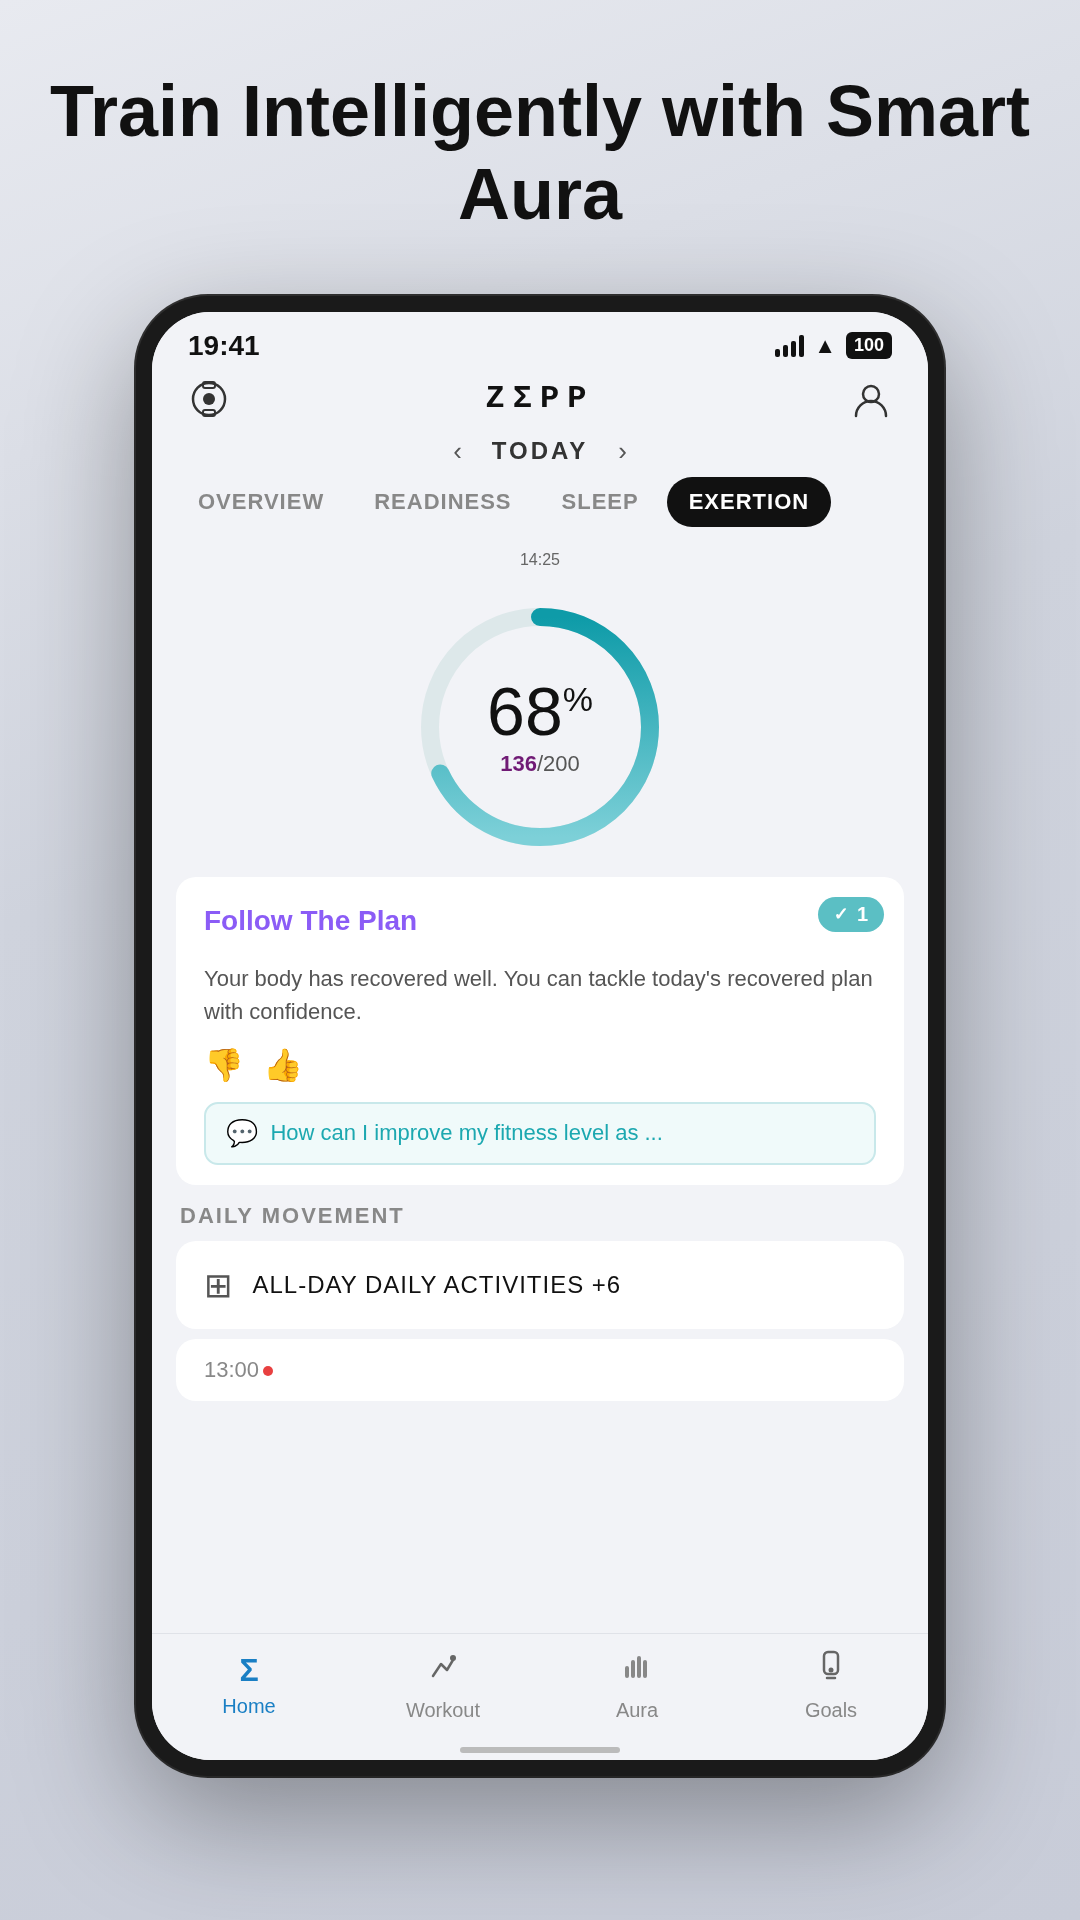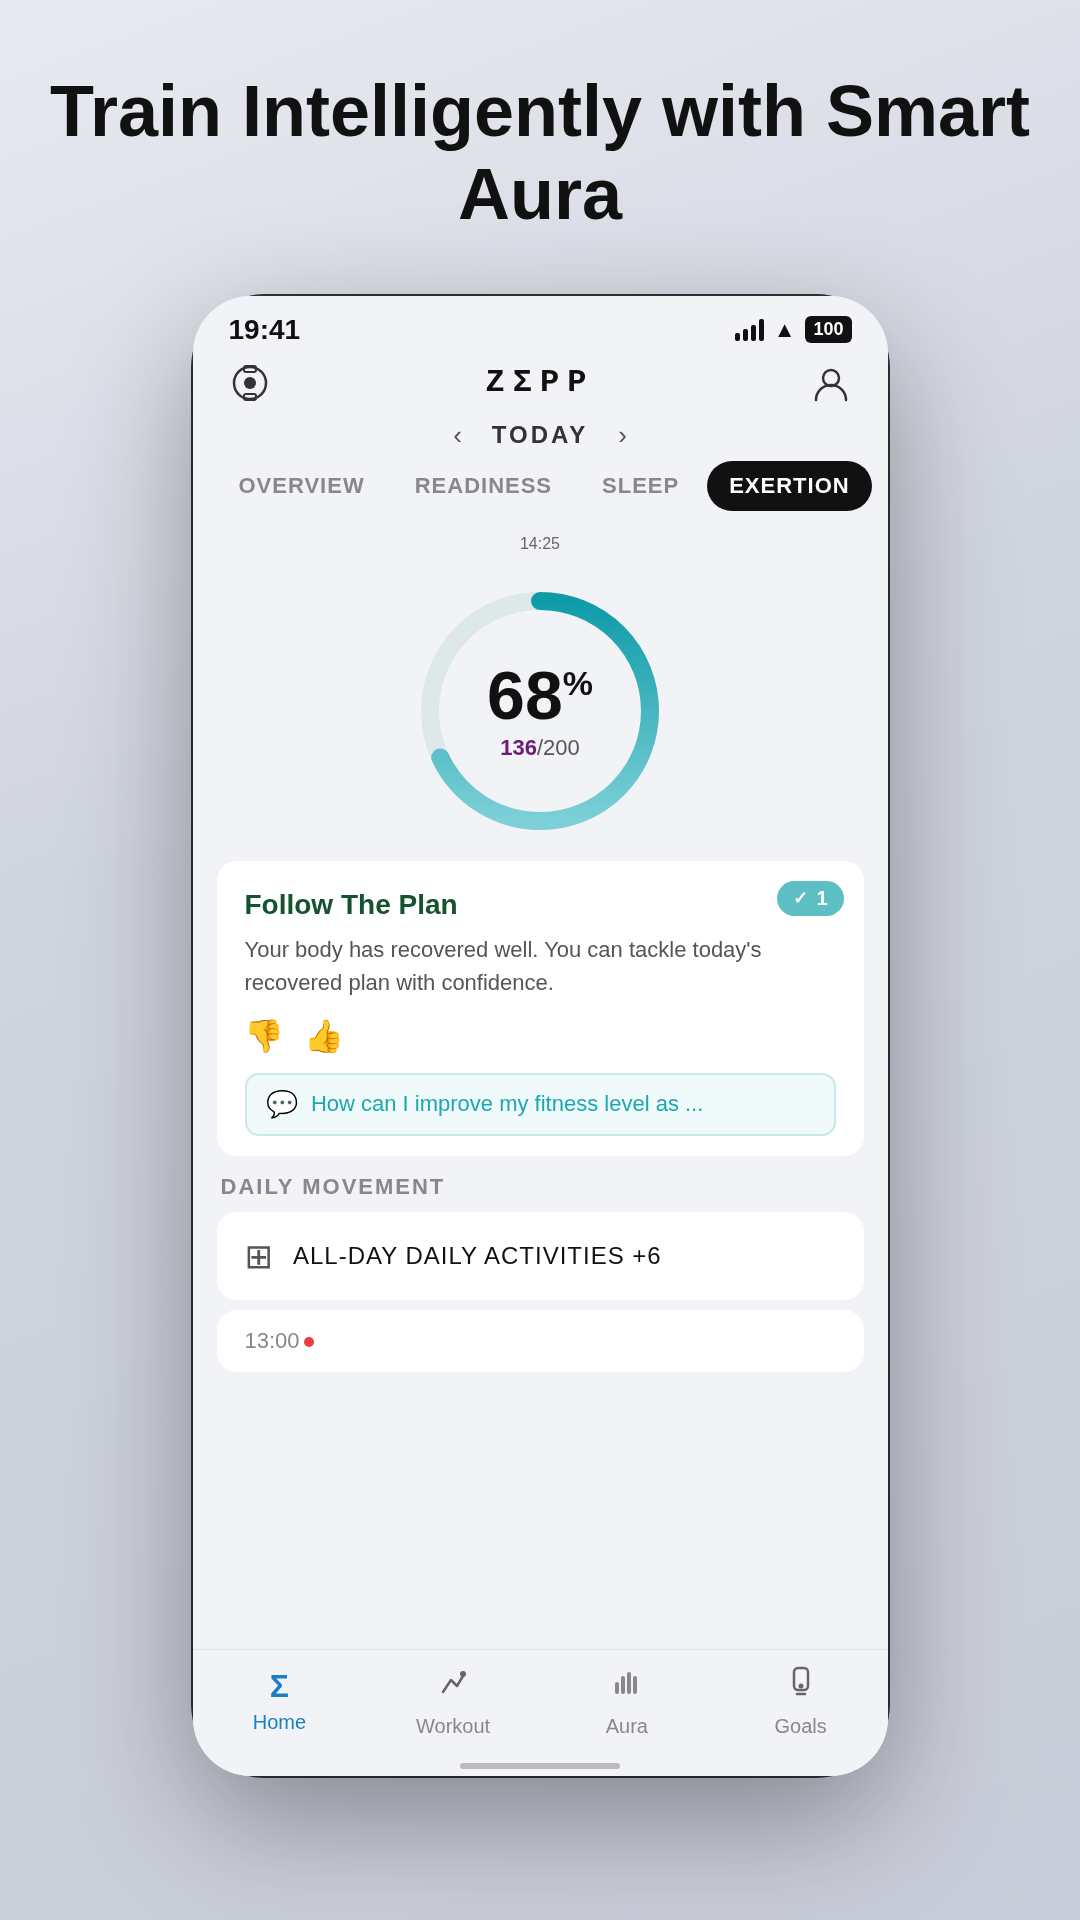--- a/index.html
+++ b/index.html
@@ -19,24 +19,25 @@
       font-weight: 700;
       color: #111;
       text-align: center;
       margin-top: 70px;
       line-height: 1.15;
       padding: 0 47px;
     }
 
     .phone-wrapper {
       margin-top: 60px;
-      width: 695px;
+      width: 808px;
       height: 1480px;
       background: #1a1a1a;
       border-radius: 72px;
+      padding: 16px;
       box-shadow: 0 40px 120px rgba(0,0,0,0.35), 0 0 0 2px #333;
       position: relative;
     }
 
     .phone-screen {
       width: 100%;
       height: 100%;
       background: #f2f3f7;
       border-radius: 58px;
       overflow: hidden;
@@ -182,21 +183,21 @@
     }
     .gauge-center {
       position: absolute;
       top: 50%;
       left: 50%;
       transform: translate(-50%, -50%);
       text-align: center;
     }
     .gauge-percent {
       font-size: 68px;
-      font-weight: 700;
+      font-weight: 400;
       color: #111;
       line-height: 1;
     }
     .gauge-percent sup {
       font-size: 34px;
       vertical-align: super;
     }
     .gauge-sub {
       font-size: 22px;
       margin-top: 6px;
@@ -238,22 +239,22 @@
       display: flex;
       align-items: center;
       gap: 8px;
     }
     .plan-badge-check {
       font-size: 18px;
     }
     .plan-title {
       font-size: 28px;
       font-weight: 700;
-      color: #14532d;
-      margin-bottom: 12px;
+      color: #8b5cf6;
+      margin-bottom: 25px;
     }
     .plan-desc {
       font-size: 22px;
       color: #555;
       line-height: 1.5;
       margin-bottom: 18px;
     }
     .plan-actions {
       display: flex;
       gap: 20px;

